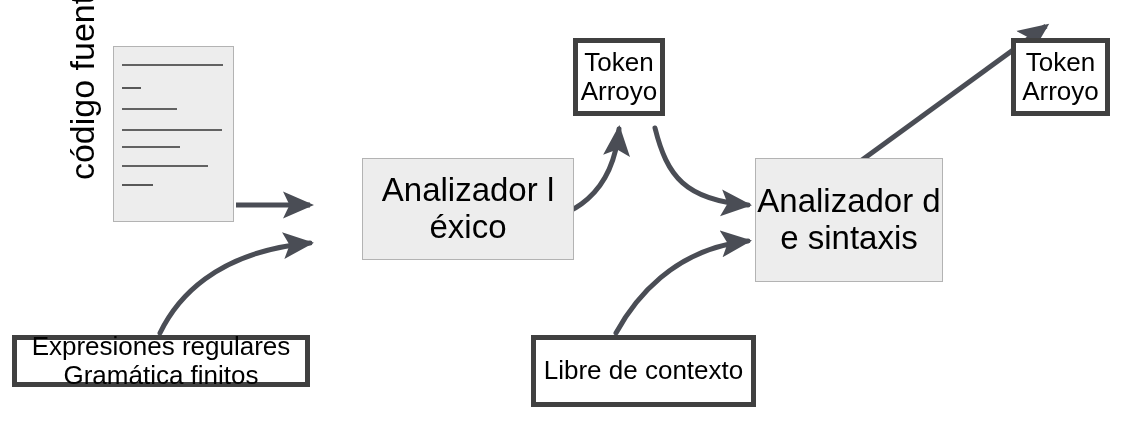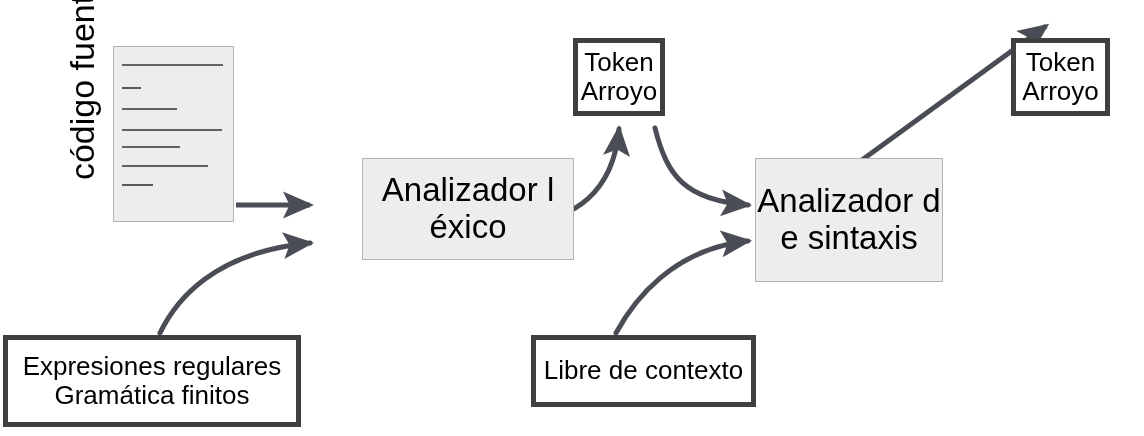--- a/index.html
+++ b/index.html
@@ -104,24 +104,24 @@
   #token-right {
     left: 1011px;
     top: 38px;
     width: 99px;
     height: 78px;
     font-size: 26px;
   }
 
   
   #regex-box {
-    left: 3px;
+    left: 12px;
     top: 335px;
     width: 298px;
-    height: 92px;
+    height: 52px;
     font-size: 26px;
   }
   #grammar-box {
     left: 531px;
     top: 335px;
     width: 225px;
     height: 72px;
     font-size: 26px;
   }
   .node-line { display: block; }

